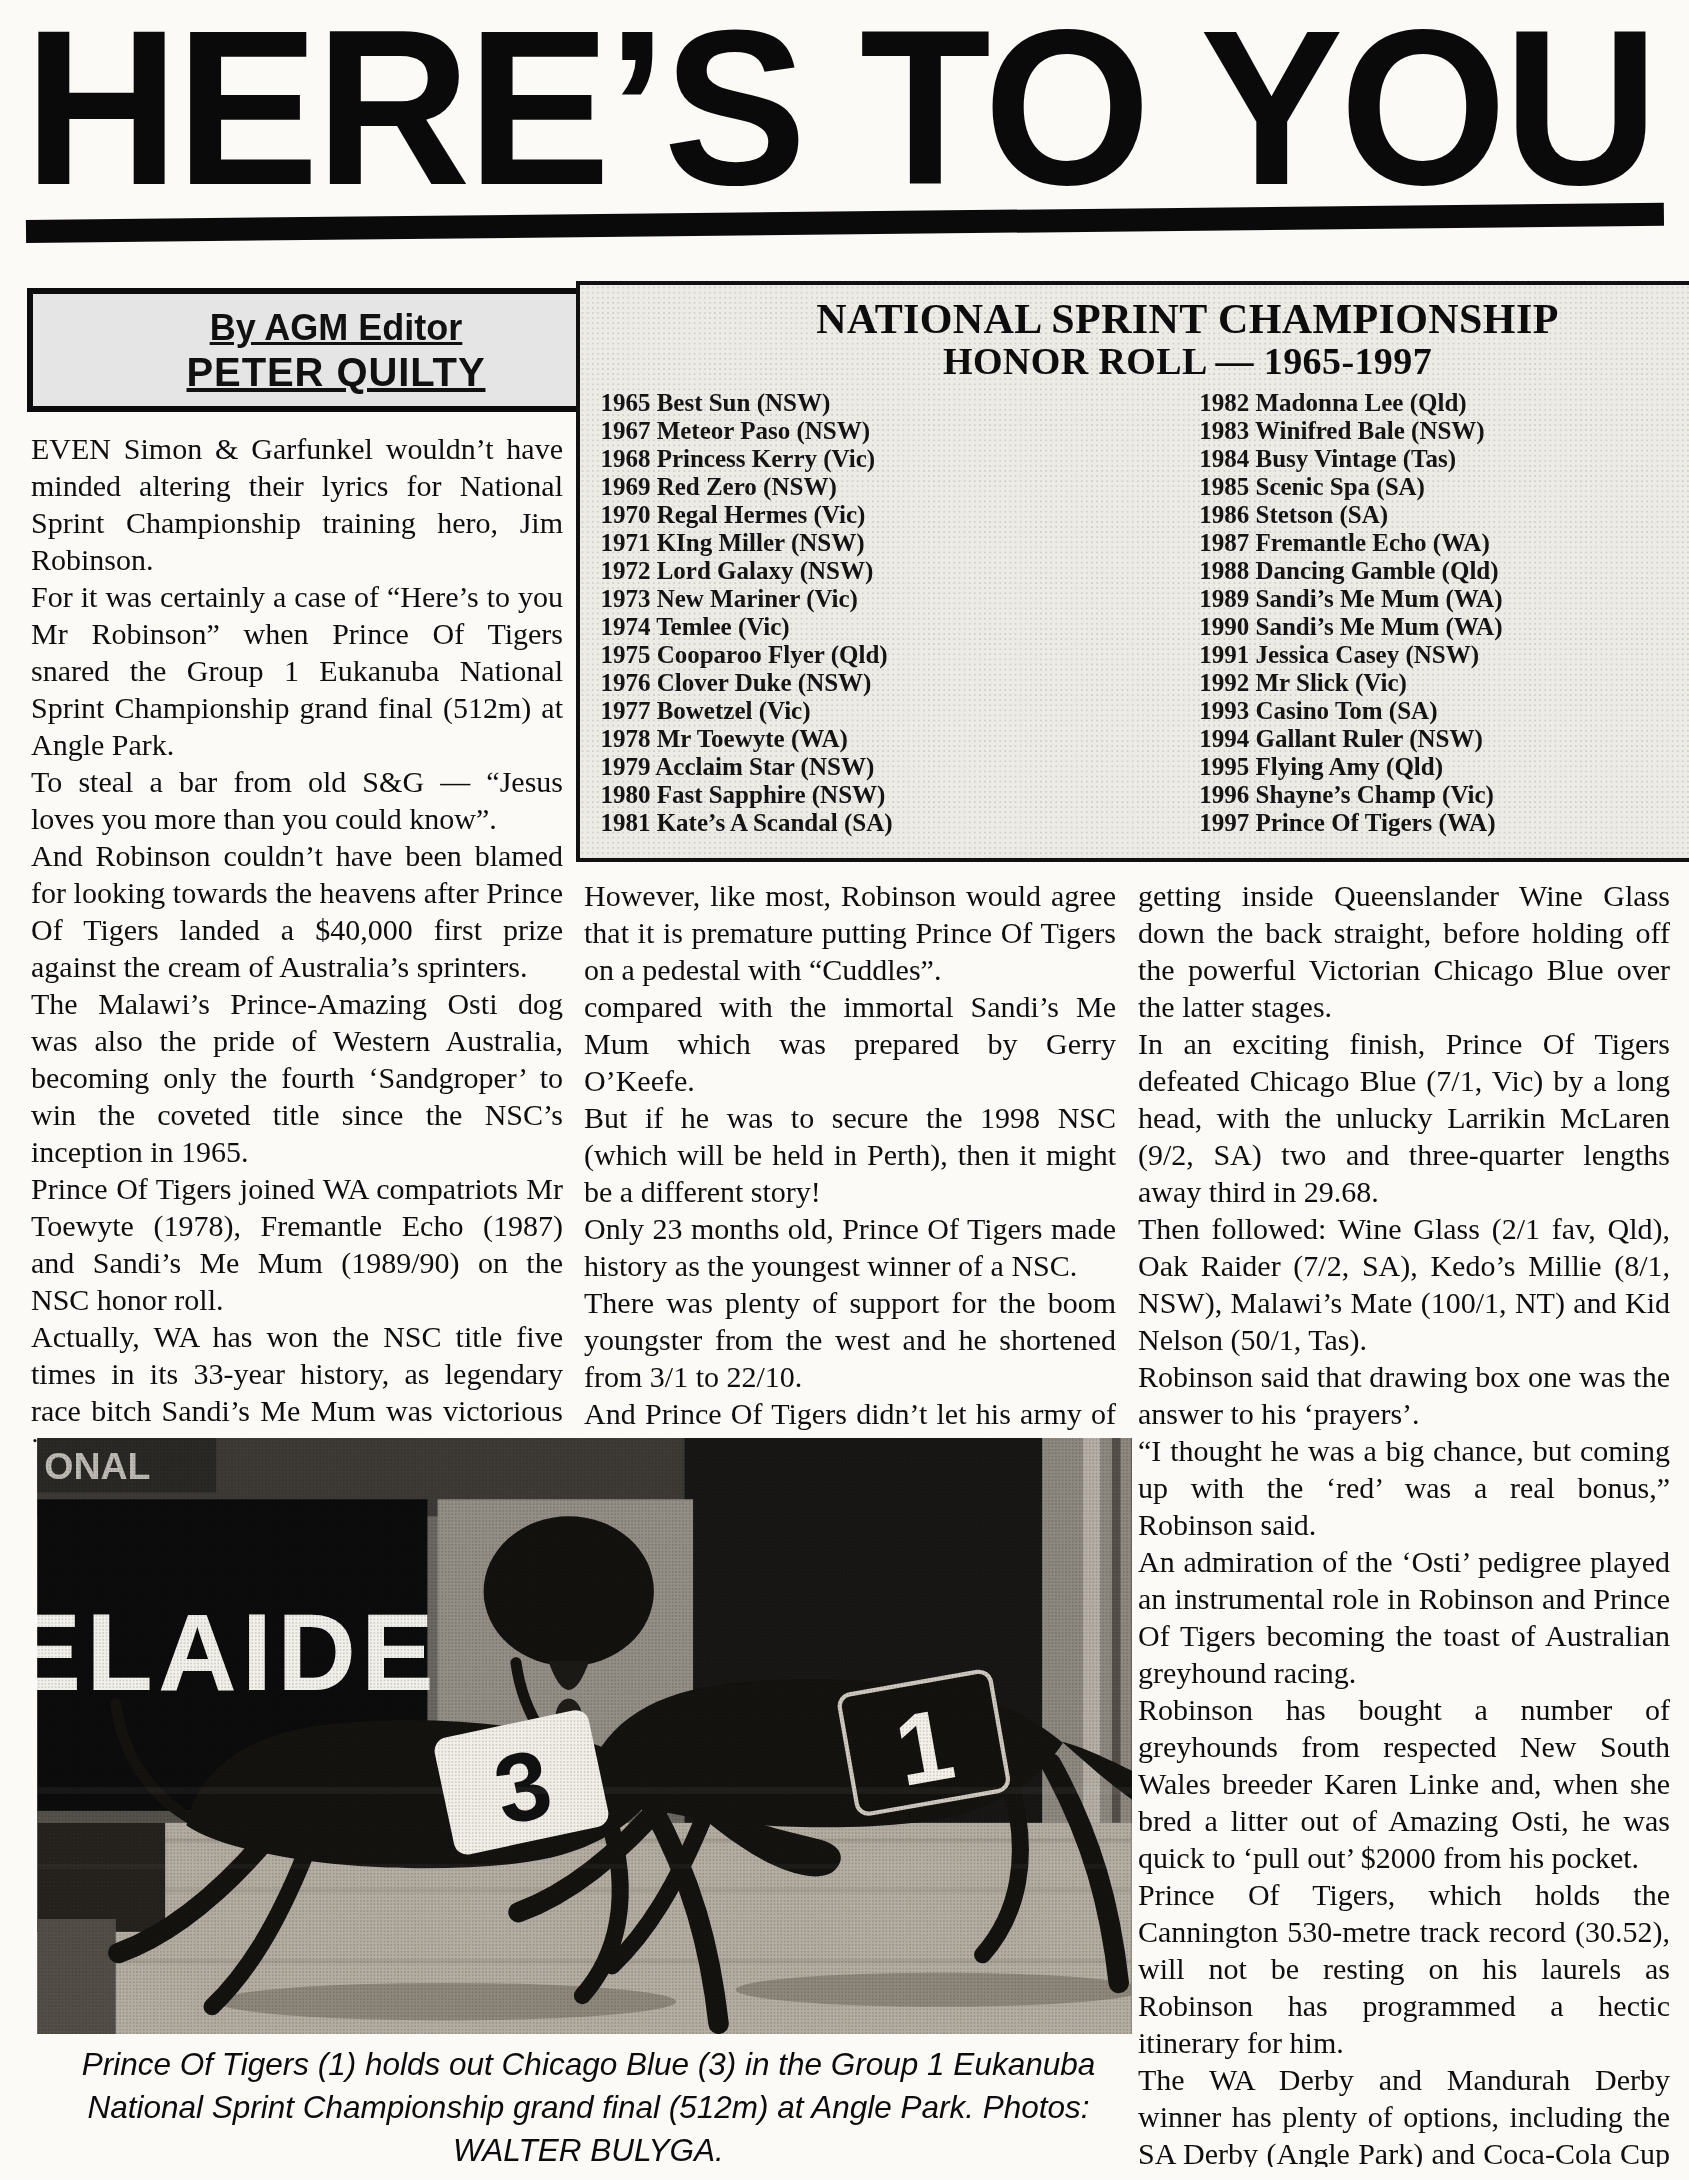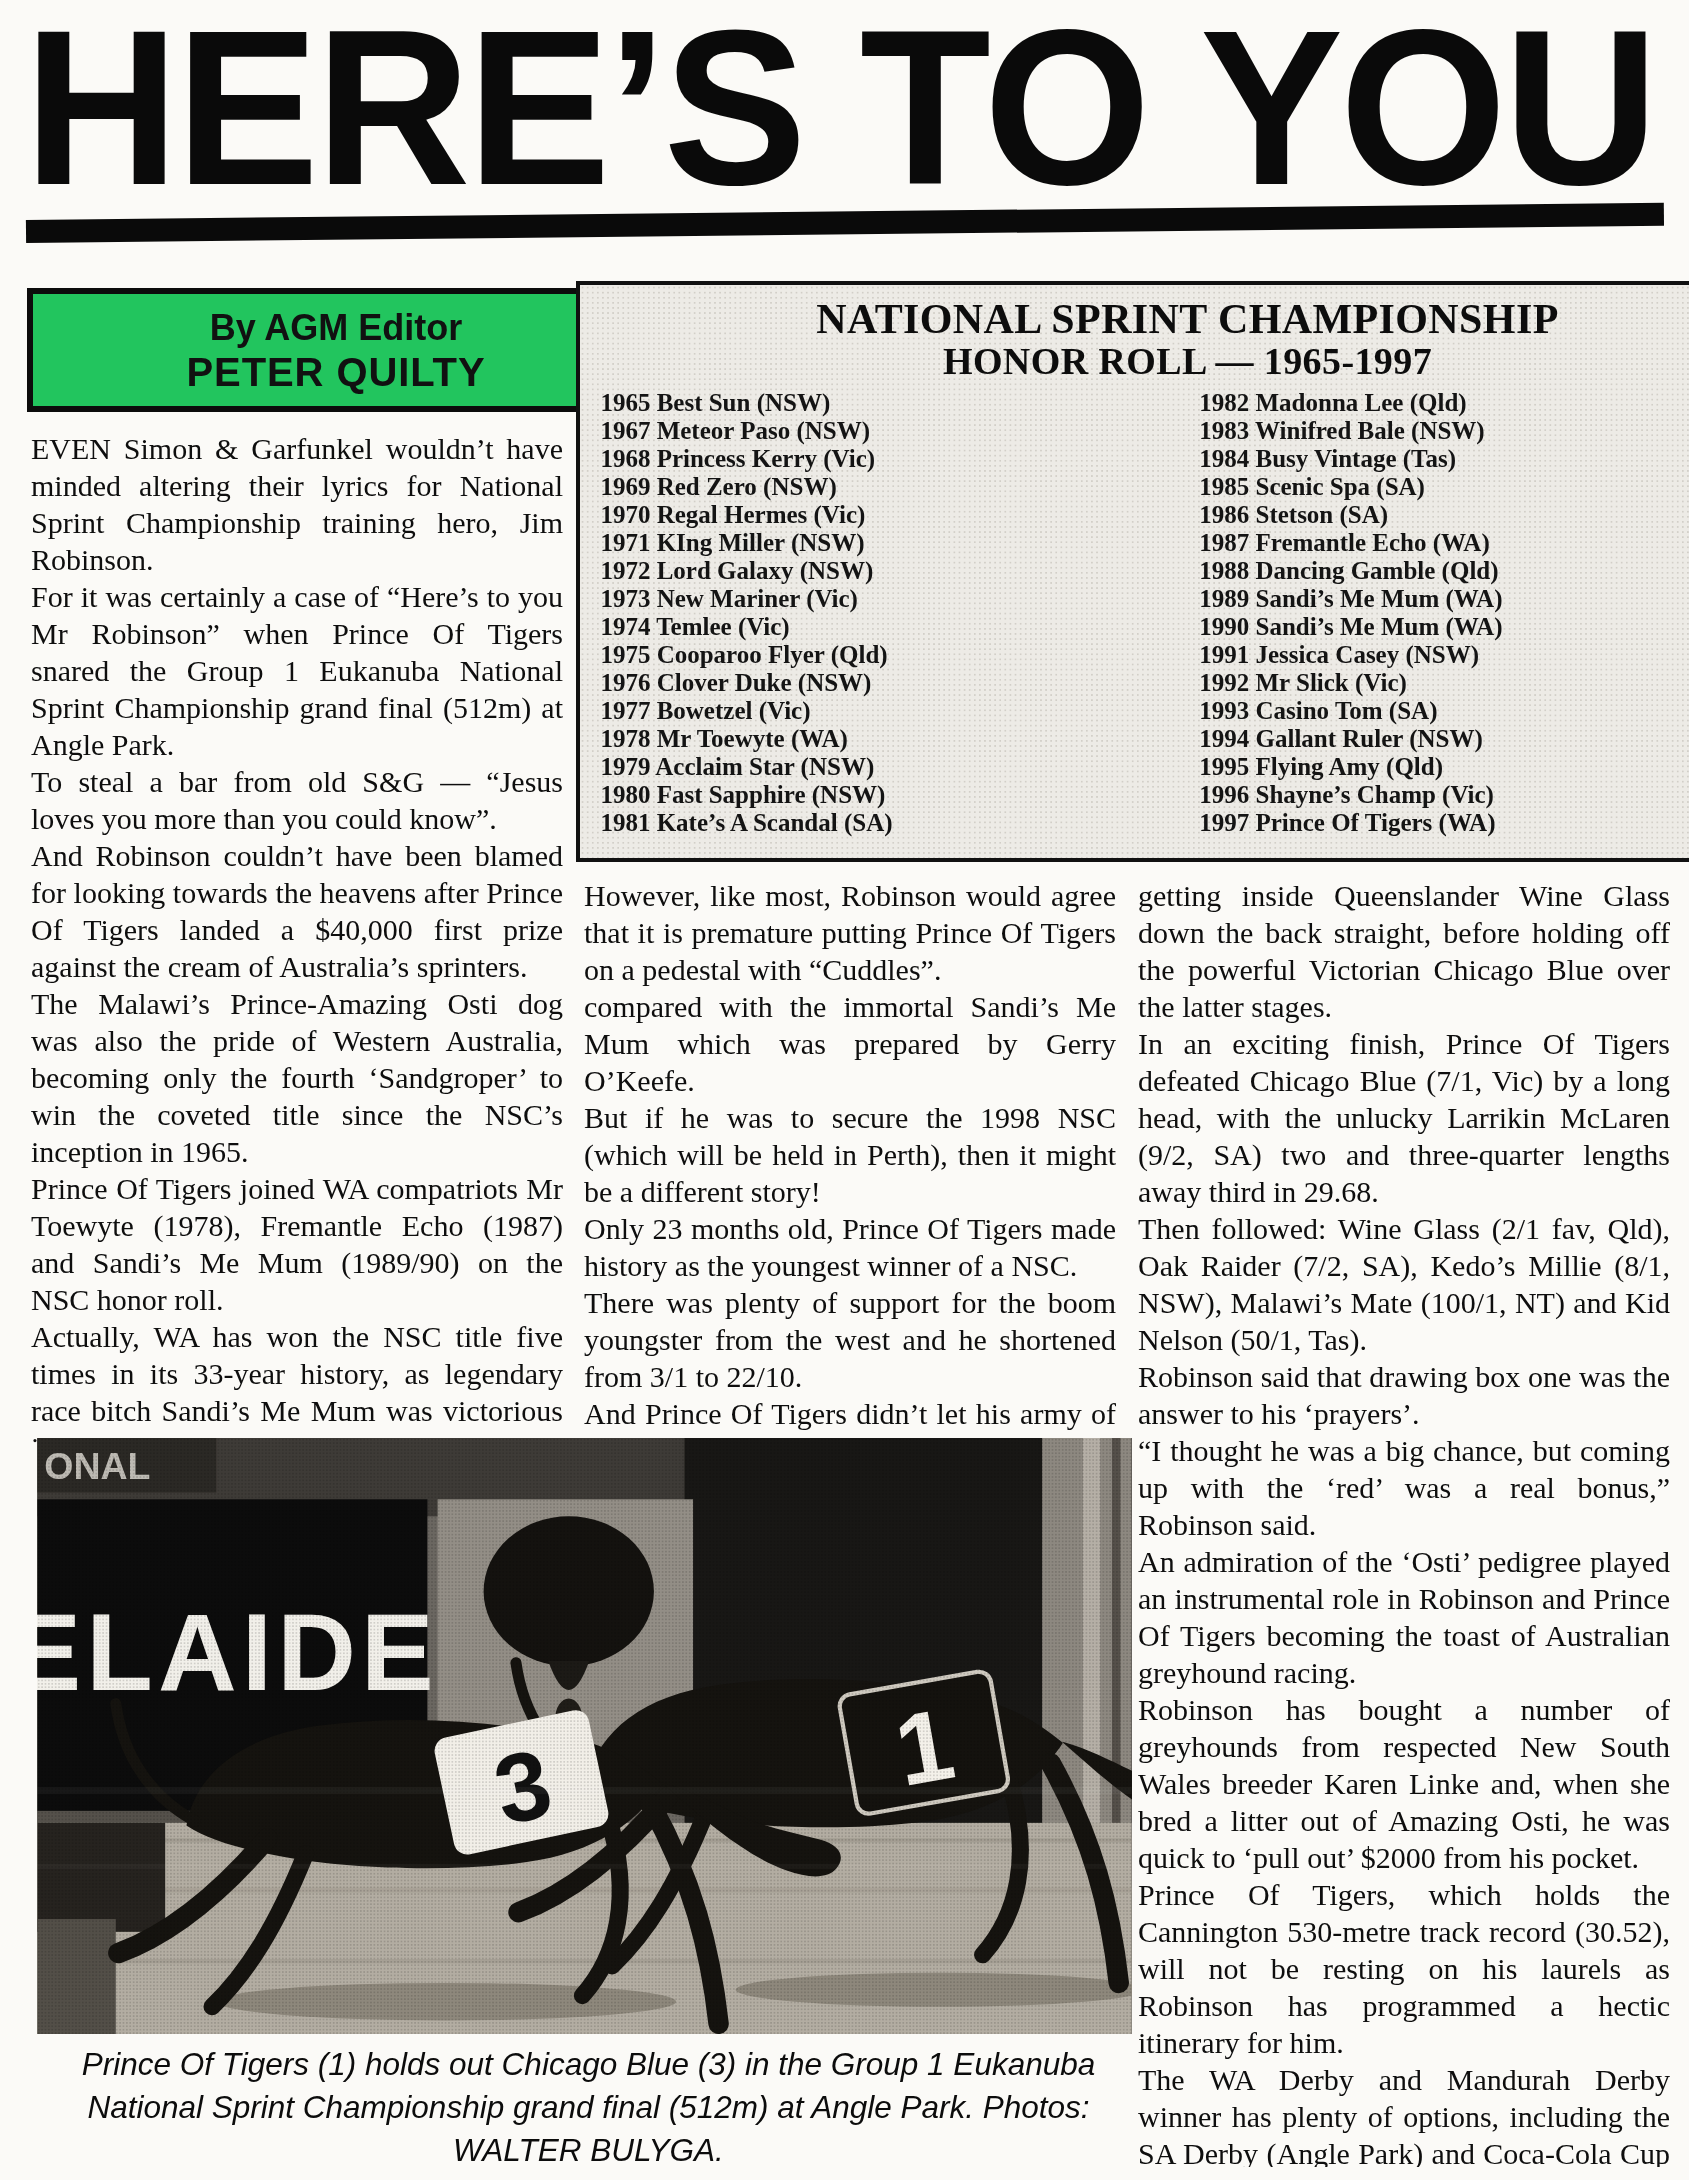--- a/index.html
+++ b/index.html
@@ -12,23 +12,23 @@
   
   .headline-svg { position:absolute; left:24px; top:12px; }
   .headline-rule {
     position:absolute; left:25.6px; top:220px; width:1638px; height:23px;
     background:#0a0a0a; transform:rotate(-0.6deg); transform-origin:left center;
   }
 
   
   .byline-box {
     position:absolute; left:27px; top:288px; width:618px; height:124px;
-    border:6.8px solid #0c0c0c; box-sizing:border-box; background:#22c55e;
+    border:6.8px solid #0c0c0c; box-sizing:border-box; background:#e5e5e5;
     display:flex; flex-direction:column; align-items:center; justify-content:center;
-    font-family:"Liberation Sans", sans-serif; font-weight:bold; color:#111;
+    font-family:"Liberation Sans", sans-serif; font-weight:bold; color:#111;text-decoration:underline;
   }
   .byline-line1 { font-size:36px; line-height:43px; }
   .byline-line2 { font-size:40px; line-height:46px; letter-spacing:0.9px; }
 
   
   .honor-box {
     position:absolute; left:576px; top:281px; width:1223px; height:581px;
     border:4.3px solid #111; box-sizing:border-box;
     background-color:#edebe6;
     background-image:radial-gradient(#d2cfc8 0.9px, rgba(0,0,0,0) 1.1px);

